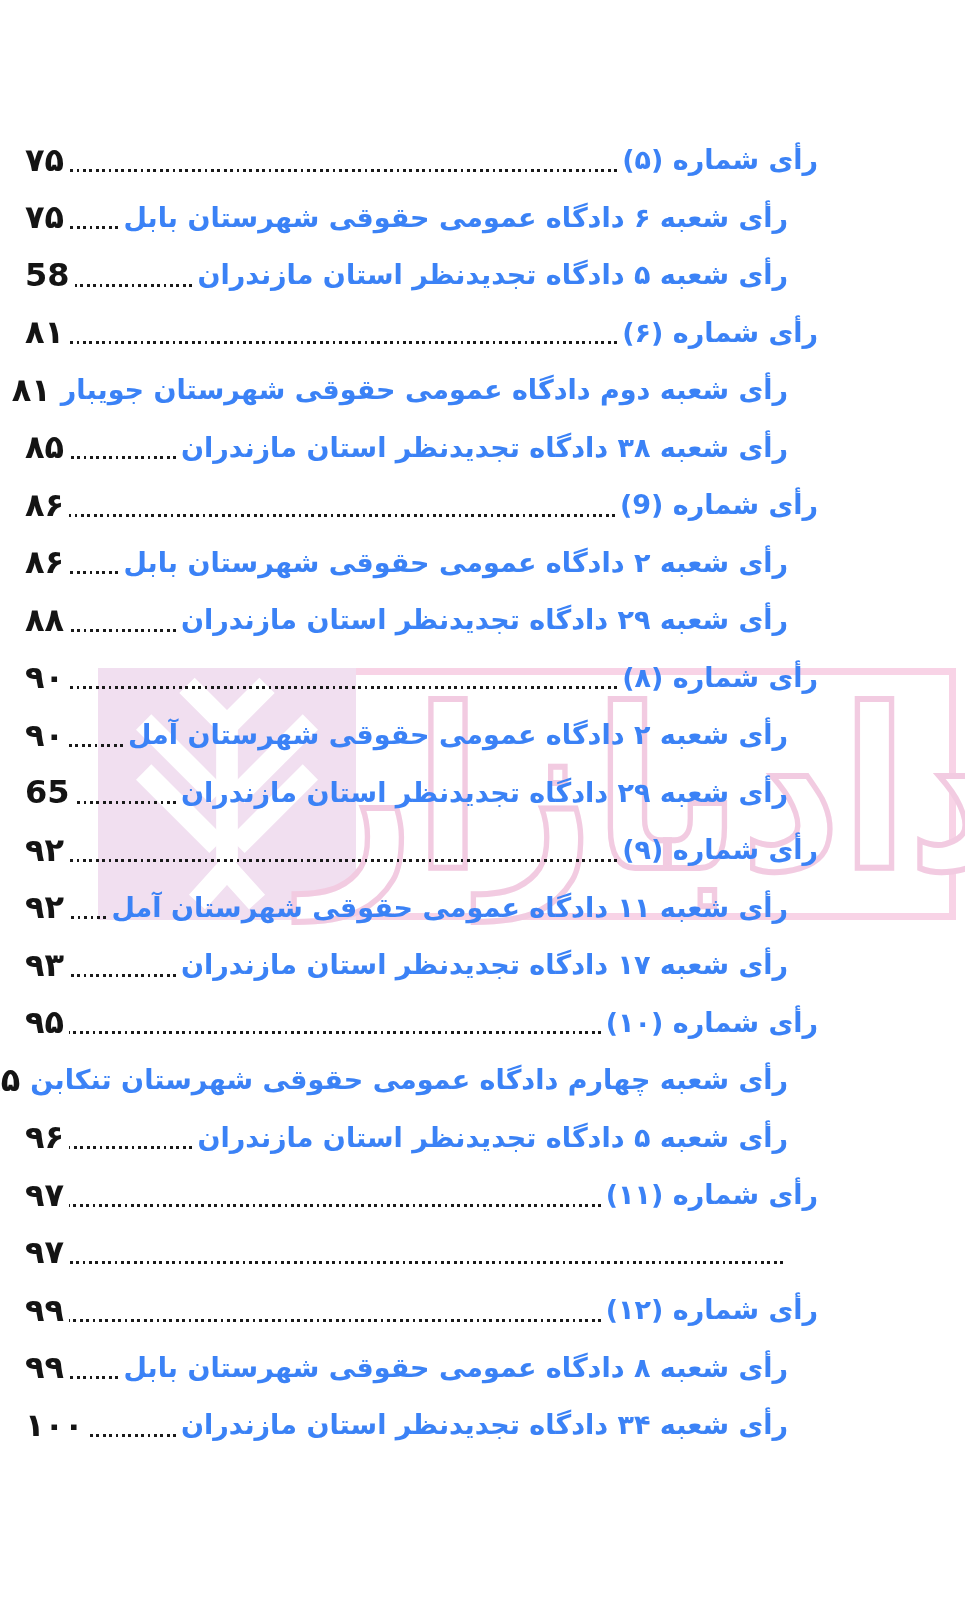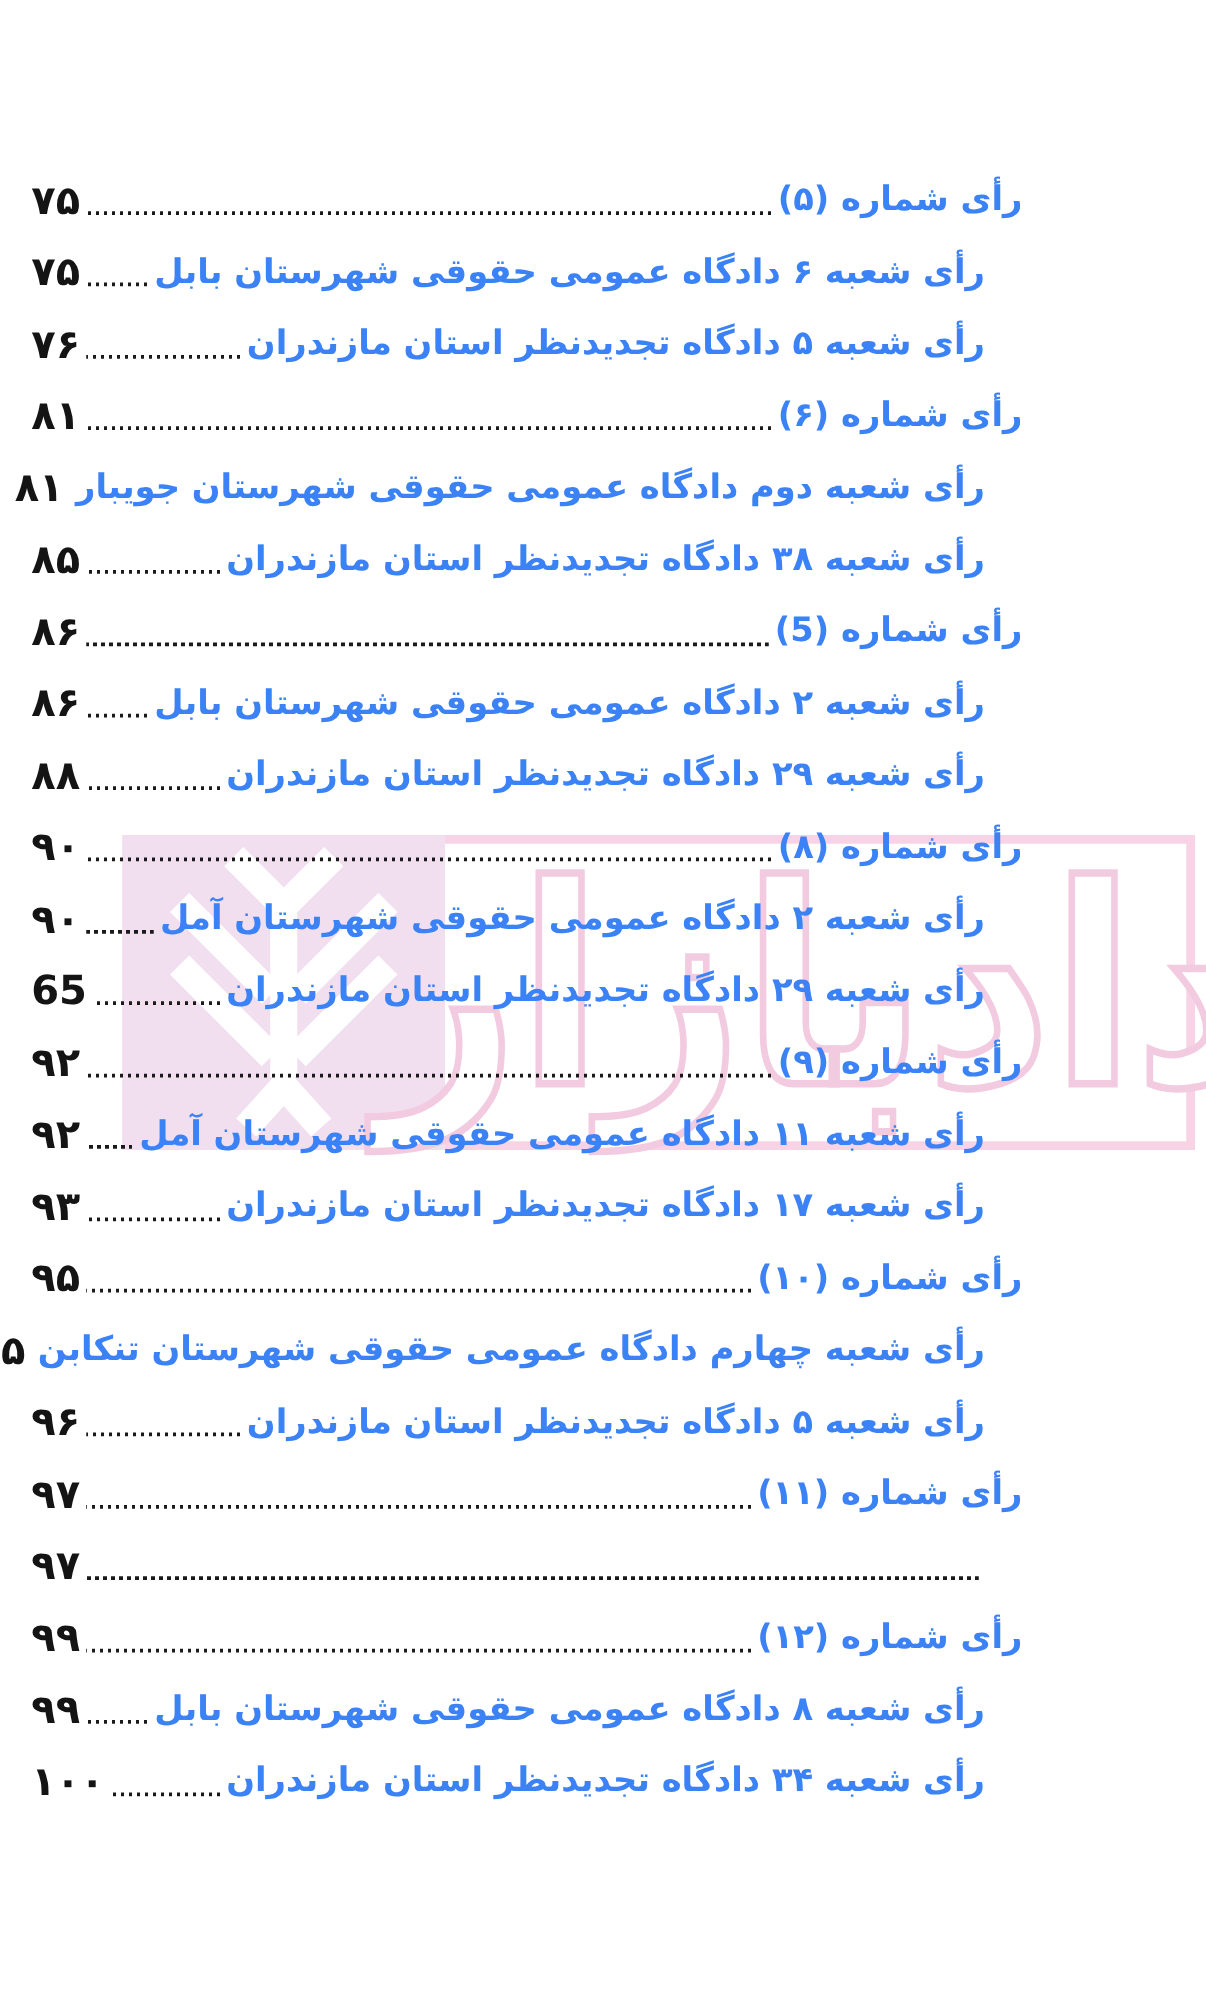--- a/index.html
+++ b/index.html
@@ -123,39 +123,39 @@
       <span class="toc-page">۷۵</span>
     </div>
       <div class="toc-row sub">
       <span class="toc-title">رأی شعبه ۶ دادگاه عمومی حقوقی شهرستان بابل</span>
       <span class="toc-leader"></span>
       <span class="toc-page">۷۵</span>
     </div>
       <div class="toc-row sub">
       <span class="toc-title">رأی شعبه ۵ دادگاه تجدیدنظر استان مازندران</span>
       <span class="toc-leader"></span>
-      <span class="toc-page">۷۶</span>
+      <span class="toc-page">58</span>
     </div>
       <div class="toc-row">
       <span class="toc-title">رأی شماره (۶)</span>
       <span class="toc-leader"></span>
       <span class="toc-page">۸۱</span>
     </div>
       <div class="toc-row sub">
       <span class="toc-title">رأی شعبه دوم دادگاه عمومی حقوقی شهرستان جویبار</span>
       <span class="toc-leader"></span>
       <span class="toc-page">۸۱</span>
     </div>
       <div class="toc-row sub">
       <span class="toc-title">رأی شعبه ۳۸ دادگاه تجدیدنظر استان مازندران</span>
       <span class="toc-leader"></span>
       <span class="toc-page">۸۵</span>
     </div>
       <div class="toc-row">
-      <span class="toc-title">رأی شماره (5)</span>
+      <span class="toc-title">رأی شماره (9)</span>
       <span class="toc-leader"></span>
       <span class="toc-page">۸۶</span>
     </div>
       <div class="toc-row sub">
       <span class="toc-title">رأی شعبه ۲ دادگاه عمومی حقوقی شهرستان بابل</span>
       <span class="toc-leader"></span>
       <span class="toc-page">۸۶</span>
     </div>
       <div class="toc-row sub">
       <span class="toc-title">رأی شعبه ۲۹ دادگاه تجدیدنظر استان مازندران</span>

